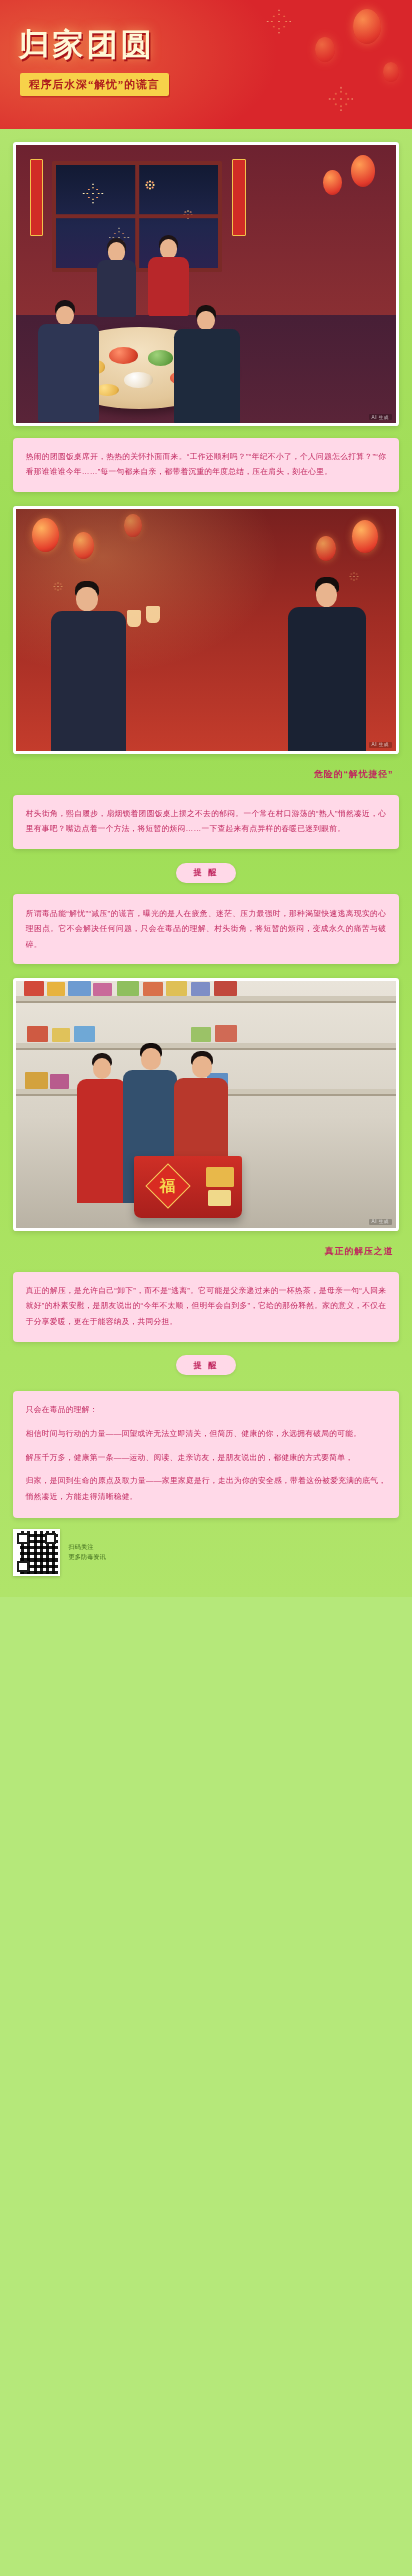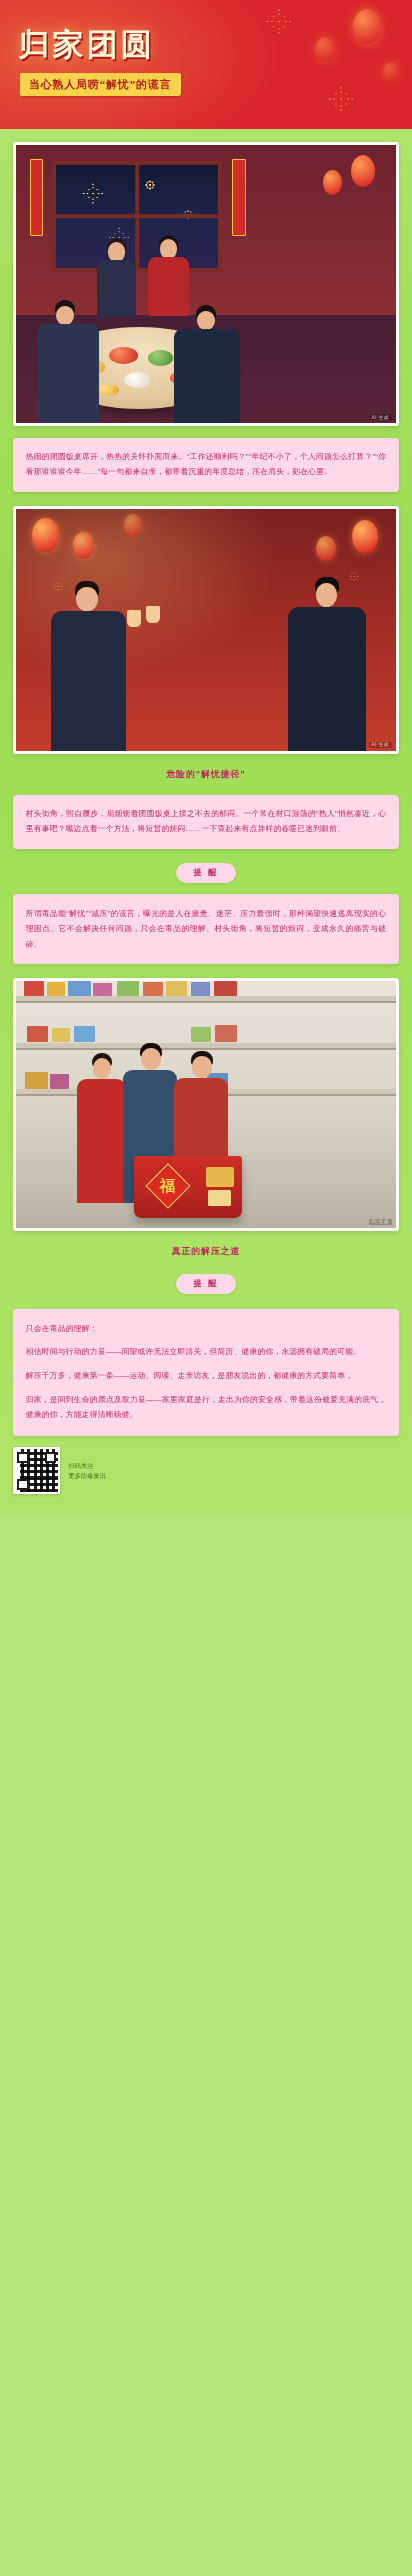--- a/index.html
+++ b/index.html
@@ -203,21 +203,21 @@
     color: #c0265e;
     text-align: justify;
     letter-spacing: 0.3px;
     font-family: "Liberation Sans", sans-serif;
   }
   .text-card p + p { margin-top: 8.2px; }
 
   .sec-title-wrap {
     margin: 13.4px 13.4px 0 13.4px;
     display: flex;
-    justify-content: center;
+    justify-content: flex-end;
   }
   .sec-title {
     font-size: 8.8px;
     font-weight: bold;
     color: #c0265e;
     letter-spacing: 1px;
     padding: 2.1px 5.2px;
     font-family: "Liberation Sans", sans-serif;
   }
   .tip-badge-wrap {
@@ -275,21 +275,21 @@
 
   <div class="header">
     <div class="header-bg-glow"></div>
     <div class="header-lantern hl1"></div>
     <div class="header-lantern hl2"></div>
     <div class="header-lantern hl3"></div>
     <div class="header-fw" style="left:278px; top:20.6px;"></div>
     <div class="header-fw" style="left:340px; top:98px; opacity:.35;"></div>
     <div class="header-title">归家团圆</div>
     <div class="header-sub-wrap">
-      <div class="header-sub">当心熟人局唠“解忧”的谎言</div>
+      <div class="header-sub">程序后水深“解忧”的谎言</div>
     </div>
   </div>
 
   <div class="illu-wrap">
     <div class="illu sc1">
       <div class="room"></div>
 
       <div class="couplet l"></div>
       <div class="couplet r"></div>
 
@@ -442,29 +442,32 @@
         <div style="position:absolute; right:11.3px; top:34px; width:23px; height:15.5px; background:#f0d98a; border-radius:1.5px;"></div>
       </div>
 
       <div class="illu-tag">AI 生成</div>
     </div>
   </div>
 
   <div class="sec-title-wrap">
     <div class="sec-title">真正的解压之道</div>
   </div>
+  <div class="text-card">
+    <p>真正的解压，是允许自己“卸下”，而不是“逃离”。它可能是父亲递过来的一杯热茶，是母亲一句“人回来就好”的朴素安慰，是朋友说出的“今年不太顺，但明年会自到多”，它给的那份释然。家的意义，不仅在于分享爱暖，更在于能容纳及，共同分担。</p>
+  </div>
 
   <div class="tip-badge-wrap">
     <div class="tip-badge">提 醒</div>
   </div>
   <div class="footer">
     <p>只会在毒品的理解：</p>
     <p>相信时间与行动的力量——回望或许无法立即清关，但简历、健康的你，永远拥有破局的可能。</p>
     <p>解压千万多，健康第一条——运动、阅读、走亲访友，是朋友说出的，都健康的方式要简单，</p>
-    <p>归家，是回到生命的原点及取力量——家里家庭是行，走出为你的安全感，带着这份被爱充满的底气，健康的你，方能走得清晰稳健。</p>
+    <p>归家，是回到生命的原点及取力量——家里家庭是行，走出为你的安全感，带着这份被爱充满的底气，悄然凑近，方能走得清晰稳健。</p>
   </div>
 
   <div class="qr-row">
     <div class="qr">
       <div class="qr-inner">
         <div class="qr-eye tl"></div>
         <div class="qr-eye tr"></div>
         <div class="qr-eye bl"></div>
       </div>
     </div>

